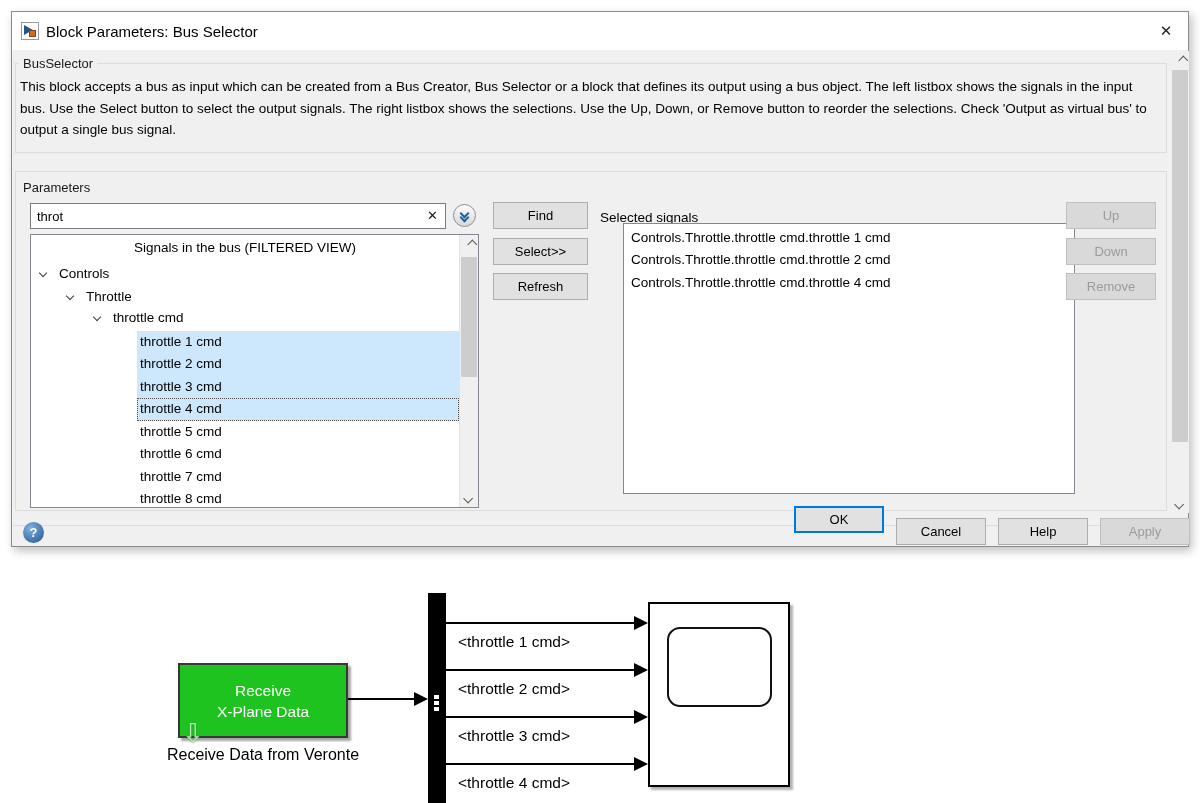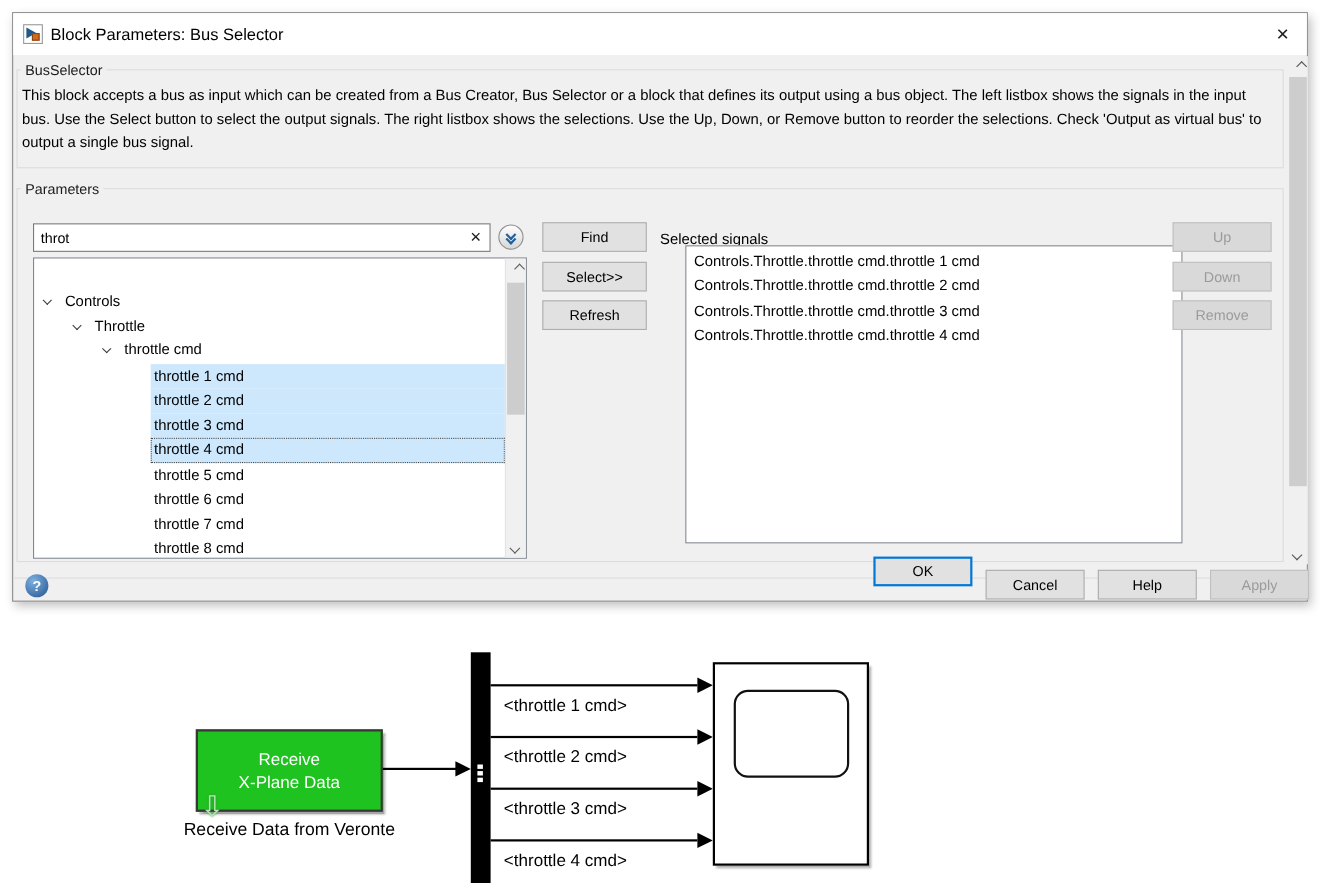--- a/index.html
+++ b/index.html
@@ -109,36 +109,37 @@
       </div>
       <div class="title-text">Block Parameters: Bus Selector</div>
       <div class="close-btn">✕</div>
     </div>
 
     <div class="group" style="left:3px; top:51px; width:1152px; height:90px;"></div>
     <div class="group-label" style="left:7px; top:44px;">BusSelector</div>
     <div class="desc" style="left:8px; top:64px;">This block accepts a bus as input which can be created from a Bus Creator, Bus Selector or a block that defines its output using a bus object. The left listbox shows the signals in the input bus. Use the Select button to select the output signals. The right listbox shows the selections. Use the Up, Down, or Remove button to reorder the selections. Check 'Output as virtual bus' to output a single bus signal.</div>
 
     <div class="group" style="left:3px; top:159px; width:1152px; height:340px;"></div>
-    <div class="group-label" style="left:7px; top:152px;">Parameters</div>
+    <div class="group-label" style="left:7px; top:168px;">Parameters</div>
 
     <div class="search-box" style="left:18px; top:191px;">
       <input value="throt" style="">
       <span class="search-clear">✕</span>
     </div>
     <div class="chev-circle-btn" style="left:441px; top:192px;">
       <span class="mini-chev" style="margin-top:-1px;"></span>
       <span class="mini-chev"></span>
     </div>
 
     <div class="btn" style="left:481px; top:190px;">Find</div>
     <div class="btn" style="left:481px; top:226px;">Select&gt;&gt;</div>
     <div class="btn" style="left:481px; top:261px;">Refresh</div>
 
     <div class="tree-box" style="left:18px; top:222px;">
+      <div class="tree-header">Signals in the bus (FILTERED VIEW)</div>
       <div id="tree-rows">
           <div class="tree-row" style="top: 28px;">
             <span class="chev" style="left: 9px;"></span>
             <span class="lbl" style="left: 28px;">Controls</span>
           </div>
           <div class="tree-row" style="top: 50.5px;">
             <span class="chev" style="left: 36px;"></span>
             <span class="lbl" style="left: 55px;">Throttle</span>
           </div>
           <div class="tree-row" style="top: 72px;">
@@ -183,21 +184,20 @@
         <div class="sb-arr" style="bottom:0;">
             <span class="arr-dn"></span>
           </div>
       </div>
     </div>
 
     <div class="sel-label" style="left:588px; top:198px;">Selected signals</div>
     <div class="sel-box" style="left:587px; top:211px;margin-left:24px;" id="selected-rows">
         <div class="sel-row">Controls.Throttle.throttle cmd.throttle 1 cmd</div>
         <div class="sel-row">Controls.Throttle.throttle cmd.throttle 2 cmd</div>
-        <div class="sel-row">Controls.Throttle.throttle cmd.throttle 3 cmd</div>
         <div class="sel-row">Controls.Throttle.throttle cmd.throttle 4 cmd</div>
       </div>
 
     <div class="btn disabled" style="left:1054px; top:190px; width:90px;">Up</div>
     <div class="btn disabled" style="left:1054px; top:226px; width:90px;">Down</div>
     <div class="btn disabled" style="left:1054px; top:261px; width:90px;">Remove</div>
 
     <div class="sb" style="left:1159px; top:39px; width:18px; height:462px;">
       <div class="sb-arr" style="top:0;">
           <span class="arr-up"></span>

